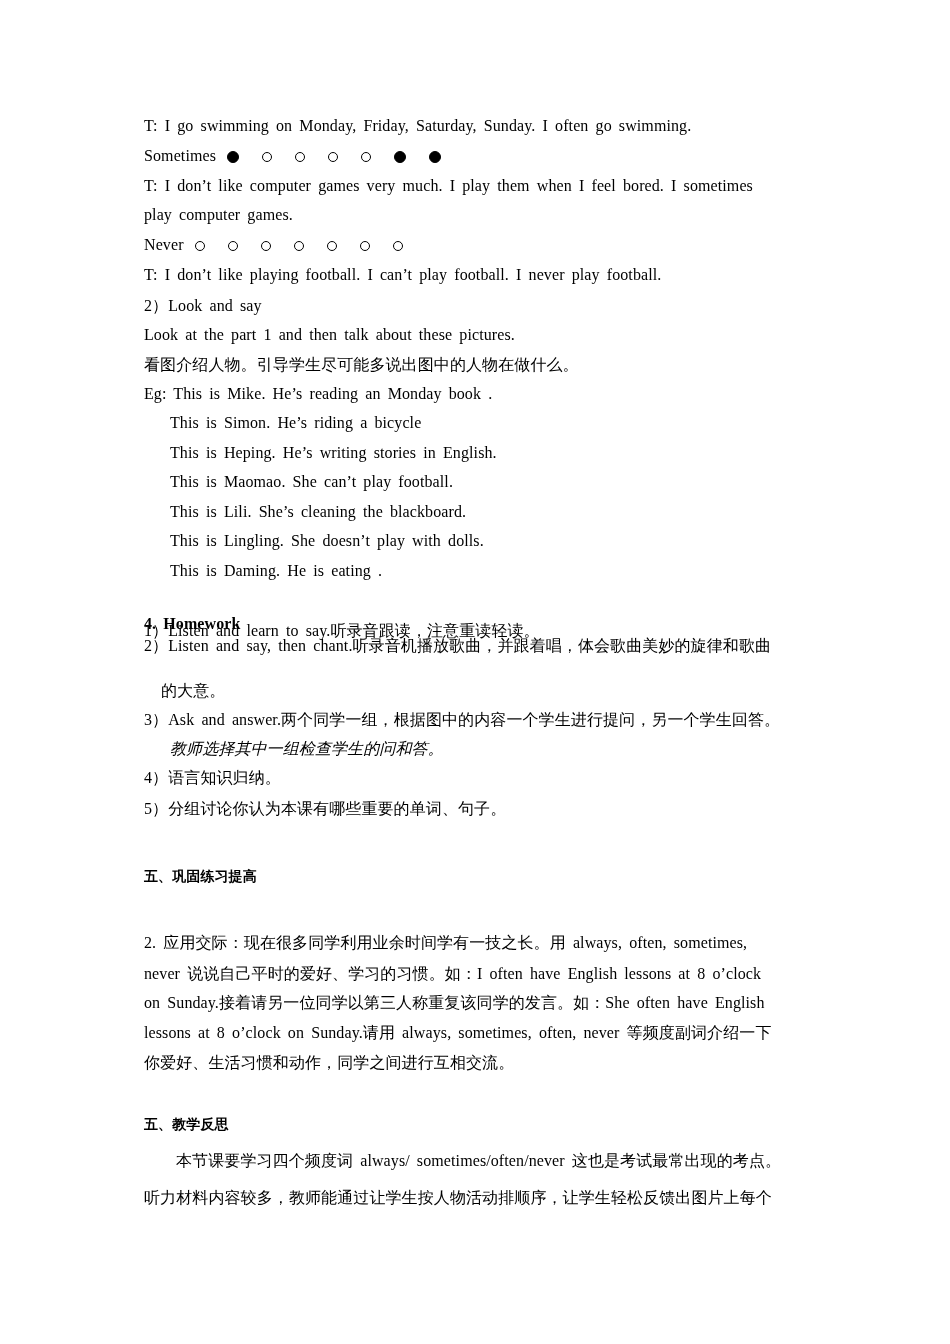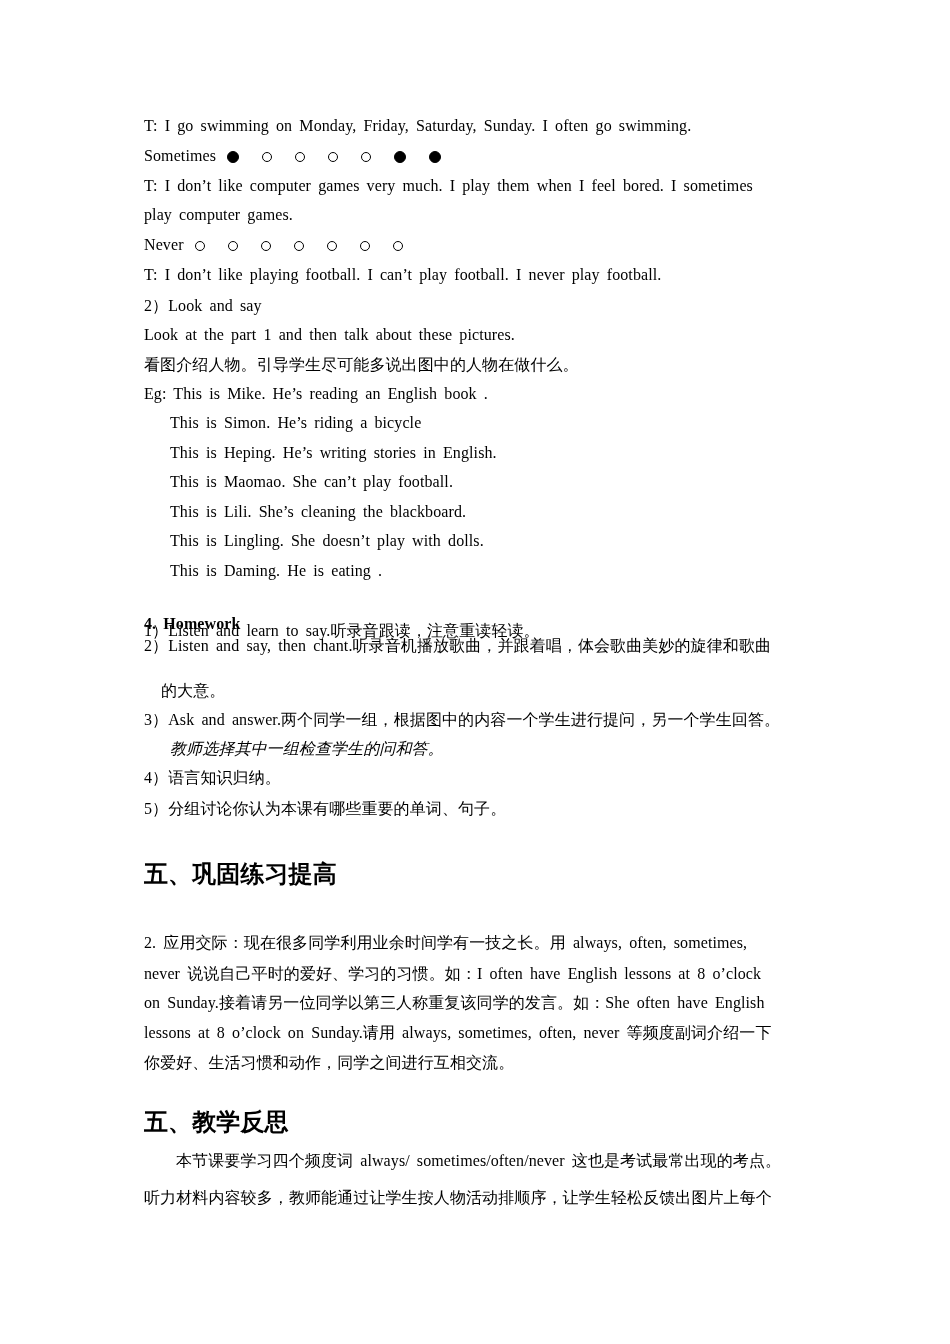--- a/index.html
+++ b/index.html
@@ -5,21 +5,21 @@
   html, body { margin: 0; padding: 0; background: #ffffff; }
   body { width: 950px; height: 1344px; position: relative; overflow: hidden;
          font-family: "Liberation Serif", "DejaVu Serif", serif; color: #000; }
   .page { position: absolute; left: 0; top: 0; width: 950px; height: 1344px; }
   .line { position: absolute; left: 144px; font-size: 16px; line-height: 20px;
           white-space: nowrap; letter-spacing: 0.1px; word-spacing: 3px; }
   .indent { left: 170px; }
   .cont { left: 161px; }
   .cont2 { left: 170px; font-style: italic; }
   .bold { font-weight: bold; margin-top: 24px; }
-  .heading { font-family: Liberation Mono, monospace; font-weight: bold; font-size: 24px; line-height: 26px; }
+  .heading { font-family: Liberation Sans, sans-serif; font-weight: bold; font-size: 14px; line-height: 26px; }
   .dots { display: inline-block; vertical-align: middle; margin-left: 4px; }
   .dot { display: inline-block; width: 10px; height: 10px; border-radius: 50%;
          border: 1.2px solid #000; box-sizing: border-box; margin-right: 23px; vertical-align: middle; position: relative; top: -2px; }
   .dot.filled { background: #000; width: 12px; height: 12px; }
 </style>
 </head>
 <body>
 
 <div class="page">
 
@@ -35,21 +35,21 @@
 
   <div class="line" style="top:235px">
     <span>Never</span>
     <span class="dots" id="dots-never"><span class="dot"></span><span class="dot"></span><span class="dot"></span><span class="dot"></span><span class="dot"></span><span class="dot"></span><span class="dot"></span></span>
   </div>
 
   <div class="line" style="top:265px">T:  I don’t like playing football.  I  can’t  play  football.  I  never  play  football.</div>
   <div class="line" style="top:296px">2）Look  and  say</div>
   <div class="line" style="top:325px">Look  at  the  part  1  and  then  talk  about  these  pictures.</div>
   <div class="line" style="top:355px">看图介绍人物。引导学生尽可能多说出图中的人物在做什么。</div>
-  <div class="line" style="top:384px">Eg:  This  is  Mike.  He’s  reading  an  English  book  .</div>
+  <div class="line" style="top:384px">Eg:  This  is  Mike.  He’s  reading  an  Monday  book  .</div>
   <div class="line indent" style="top:413px">This  is  Simon.  He’s  riding  a  bicycle</div>
   <div class="line indent" style="top:443px">This  is  Heping.  He’s  writing  stories  in  English.</div>
   <div class="line indent" style="top:472px">This  is  Maomao.  She can’t  play  football.</div>
   <div class="line indent" style="top:502px">This  is  Lili.  She’s  cleaning  the  blackboard.</div>
   <div class="line indent" style="top:531px">This  is  Lingling.  She doesn’t  play  with  dolls.</div>
   <div class="line indent" style="top:561px">This  is  Daming.  He  is  eating  .</div>
 
   <div class="line bold" style="top:590px">4.  Homework</div>
   <div class="line" style="top:621px">1）Listen  and  learn  to  say.听录音跟读，注意重读轻读。</div>
   <div class="line" style="top:636px">2）Listen  and  say,  then  chant.听录音机播放歌曲，并跟着唱，体会歌曲美妙的旋律和歌曲</div>

